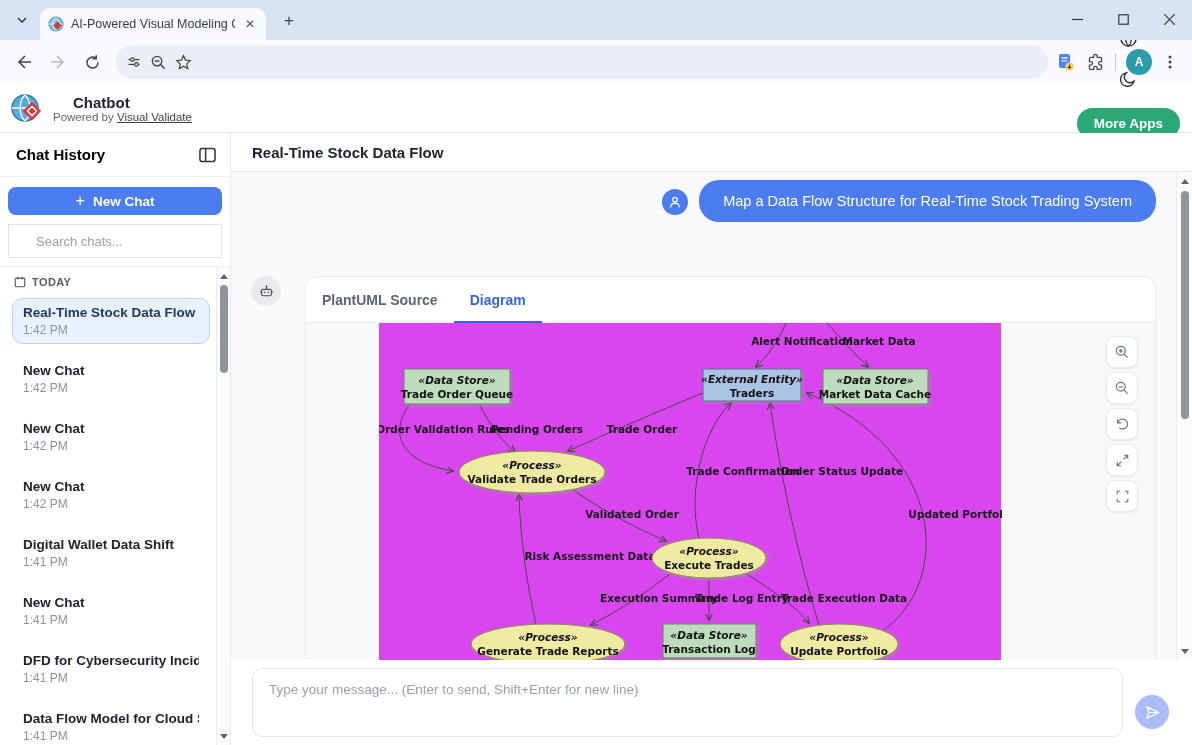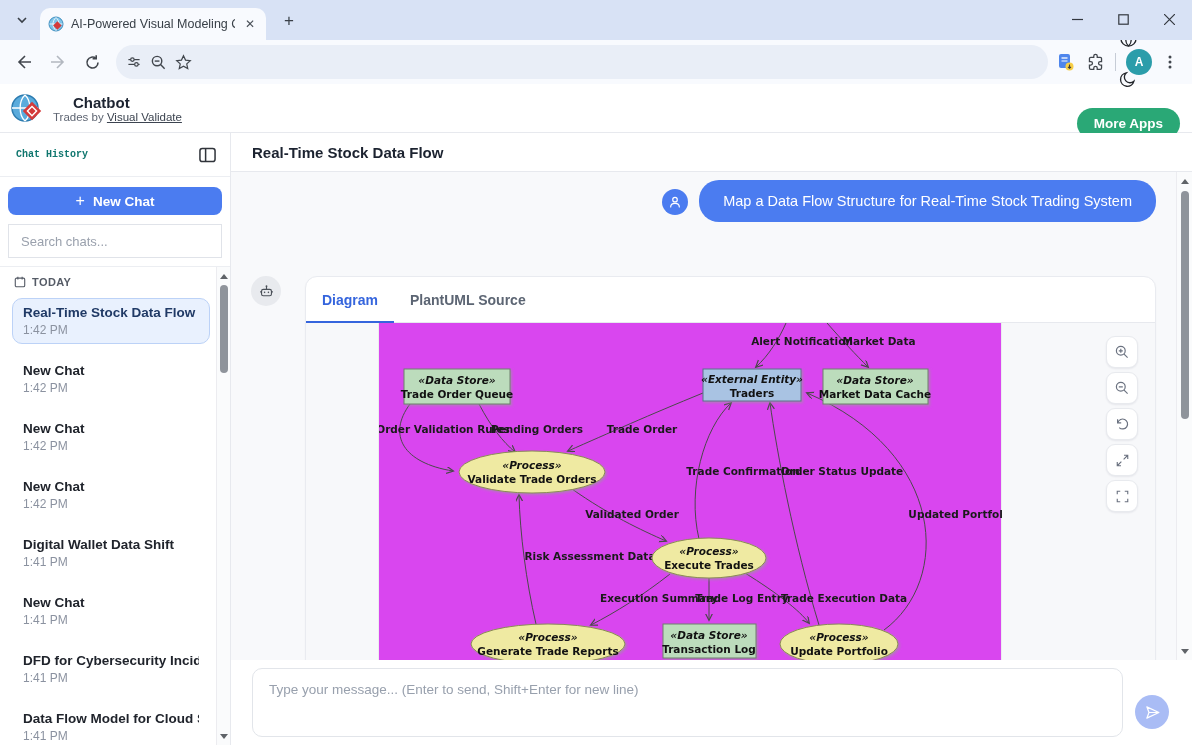--- a/index.html
+++ b/index.html
@@ -32,24 +32,24 @@
   .brand-text .t2 a { color:#3c4450; text-decoration:underline; }
   .header-right { margin-left:auto; display:flex; align-items:center; gap:18px;flex-direction:column; }
   .hdr-icon { width:22px; height:22px; display:flex; align-items:center; justify-content:center; color:#23262b; }
   .more-apps { background:#2aa876; color:#fff; border:none; font-size:13.5px; font-weight:700; padding:8px 17px; border-radius:18px; font-family:inherit; }
   .app-avatar { width:32px; height:32px; border-radius:50%; background:#8e24aa; color:#fff; font-weight:700; font-size:16px; display:flex; align-items:center; justify-content:center; }
 
   
   .app-body { display:flex; height:612px; }
   .sidebar { width:231px; border-right:1px solid #e7e9ee; display:flex; flex-direction:column; }
   .sb-head { height:44px; display:flex; align-items:center; justify-content:space-between; padding:0 14px 0 16px; border-bottom:1px solid #eceef2; }
-  .sb-head .label { font-size:10px; font-weight:700; color:#0f766e;font-family:Liberation Mono, monospace; }
+  .sb-head .label { font-size:15px; font-weight:700; color:#000000; }
   .sb-actions { padding:10px 8px 8px 8px; border-bottom:1px solid #eceef2; }
   .new-chat { width:100%; height:28px; background:#4b7cf0; color:#fff; border:none; border-radius:8px; font-size:13.5px; font-weight:600; font-family:inherit; display:flex; align-items:center; justify-content:center; gap:8px; }
-  .search-chats { width:100%; height:34px; margin-top:9px; border:1px solid #e0e3e9; border-radius:0; padding:0 12px; font-size:13px; font-family:inherit; color:#333; outline:none; }
+  .search-chats { width:100%; height:34px; margin-top:9px; border:1px solid #e0e3e9; border-radius:0; padding:0 27px; font-size:13px; font-family:inherit; color:#333; outline:none; }
   .search-chats::placeholder { color:#9aa1ad; }
   .sb-list { flex:1; position:relative; padding:7px 20px 0 12px; overflow:hidden; }
   .sb-section { display:flex; align-items:center; gap:6px; font-size:11px; font-weight:700; letter-spacing:.4px; color:#555b66; margin:2px 0 10px 2px; }
   .chat-item { padding:6px 10px; margin-bottom:12px; border-radius:10px; border:1px solid transparent; }
   .chat-item.active { background:#e9f1fe; border-color:#bcd2f7; }
   .chat-item .ci-title { font-size:13.5px; font-weight:600; color:#20242c; white-space:nowrap; overflow:hidden; }
   .chat-item.active .ci-title { color:#203a66; }
   .chat-item .ci-time { font-size:12px; color:#8b92a0; margin-top:3px; }
 
   
@@ -181,21 +181,21 @@
 <div class="app-header">
   <div class="brand">
     <svg width="37" height="37" viewBox="0 0 37 37">
       <circle cx="17" cy="18" r="13" fill="#5aabdc" stroke="#2d7cb0" stroke-width="1.5"></circle>
       <path d="M4 18 H30 M17 5 C10.5 11 10.5 25 17 31 M17 5 C23.5 11 23.5 25 17 31" stroke="#ffffff" stroke-width="1.3" fill="none"></path>
       <rect x="17.5" y="14.5" width="13" height="13" transform="rotate(45 24 21)" fill="#d43a3a"></rect>
       <rect x="20.8" y="17.8" width="6.5" height="6.5" transform="rotate(45 24 21)" fill="none" stroke="#fff" stroke-width="1.4"></rect>
     </svg>
     <div class="brand-text">
       <div class="t1">Chatbot</div>
-      <div class="t2"><span>Trades by </span><a>Visual Validate</a></div>
+      <div class="t2"><span>Powered by </span><a>Visual Validate</a></div>
     </div>
   </div>
   <div class="header-right">
     <span class="hdr-icon">
       <svg width="19" height="19" viewBox="0 0 20 20">
           <circle cx="10" cy="10" r="8" fill="none" stroke="#23262b" stroke-width="1.4"></circle>
           <path d="M2 10 H18 M10 2 C6 6 6 14 10 18 M10 2 C14 6 14 14 10 18" fill="none" stroke="#23262b" stroke-width="1.2"></path>
         </svg>
     </span>
     <span class="hdr-icon">
@@ -304,22 +304,22 @@
               <circle cx="12" cy="4.5" r="1.3" fill="#4a5058"></circle>
               <circle cx="9.3" cy="13.2" r="1.1" fill="#4a5058"></circle>
               <circle cx="14.7" cy="13.2" r="1.1" fill="#4a5058"></circle>
               <line x1="3" y1="12.5" x2="5" y2="12.5" stroke="#4a5058" stroke-width="1.6"></line>
               <line x1="19" y1="12.5" x2="21" y2="12.5" stroke="#4a5058" stroke-width="1.6"></line>
             </svg>
         </div>
 
         <div class="card">
           <div class="tabs">
+            <div class="tabbtn">PlantUML Source</div>
             <div class="tabbtn active">Diagram</div>
-            <div class="tabbtn">PlantUML Source</div>
           </div>
           <div class="viewport">
             <div class="canvas">
               <svg width="624" height="400" viewBox="0 0 624 400">
                 <defs>
                   <marker id="arr" markerWidth="10" markerHeight="9" refX="6.5" refY="3.5" orient="auto">
                     <path d="M0,0 L7,3.5 L0,7" fill="none" stroke="#4a4a4a" stroke-width="1.2"></path>
                   </marker>
                   <filter id="ns" x="-20%" y="-20%" width="150%" height="160%">
                     <feDropShadow dx="1.5" dy="1.5" stdDeviation="0.8" flood-color="#9a9a9a" flood-opacity="0.6"></feDropShadow>

